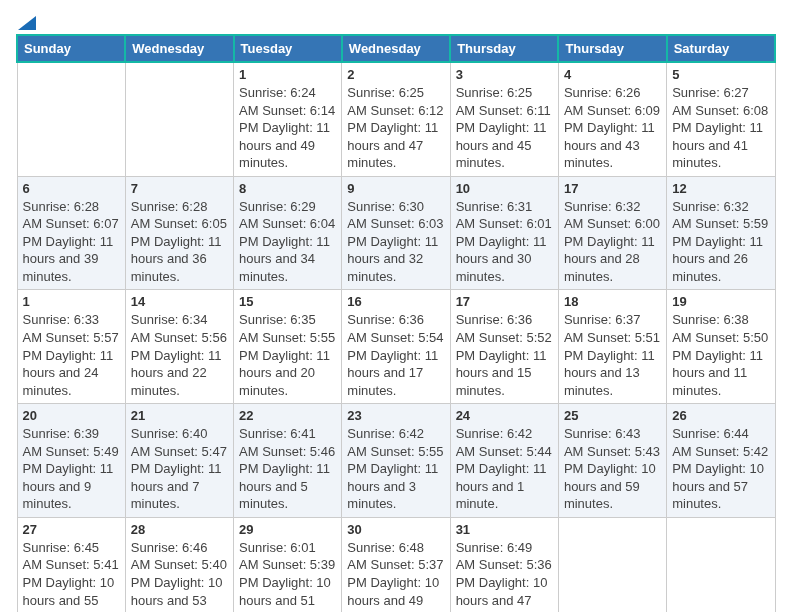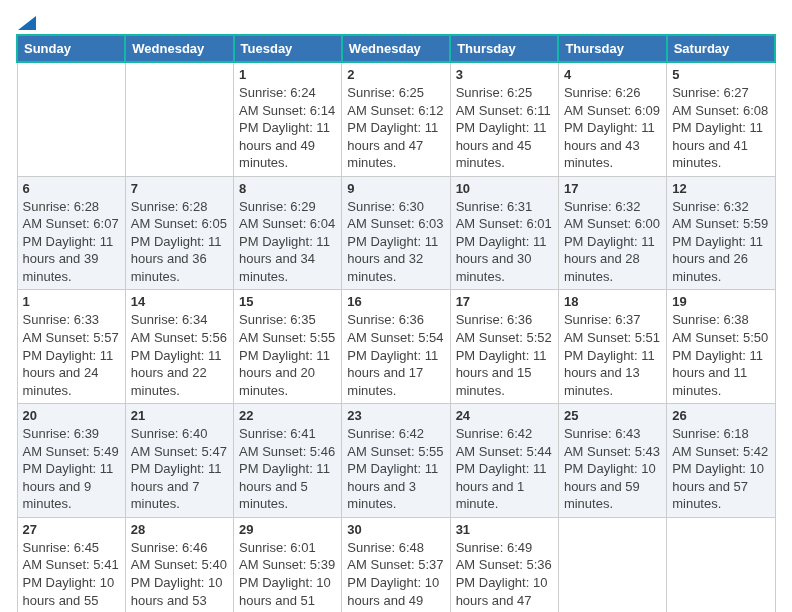--- a/index.html
+++ b/index.html
@@ -280,21 +280,21 @@
 Daylight: 11 hours and 1 minute.</div>
         </td>
         <td>
           <span class="day-number">25</span>
           <div class="day-info">Sunrise: 6:43 AM
 Sunset: 5:43 PM
 Daylight: 10 hours and 59 minutes.</div>
         </td>
         <td>
           <span class="day-number">26</span>
-          <div class="day-info">Sunrise: 6:18 AM
+          <div class="day-info">Sunrise: 6:44 AM
 Sunset: 5:42 PM
 Daylight: 10 hours and 57 minutes.</div>
         </td>
       </tr>
       <tr>
         <td>
           <span class="day-number">27</span>
           <div class="day-info">Sunrise: 6:45 AM
 Sunset: 5:41 PM
 Daylight: 10 hours and 55 minutes.</div>

